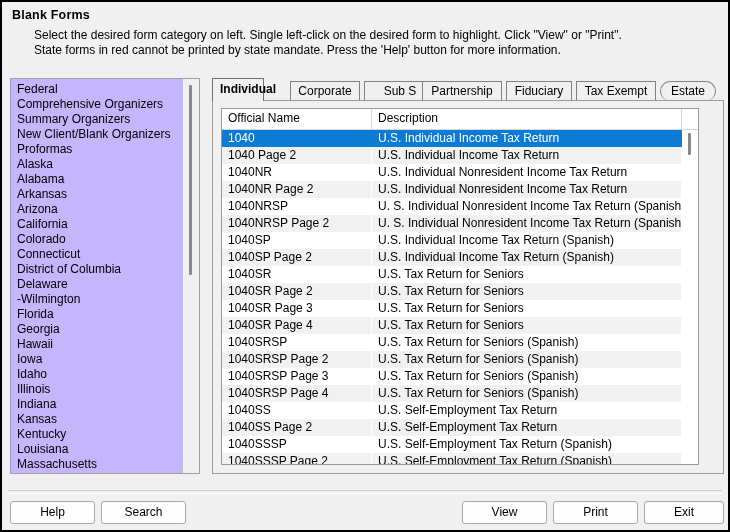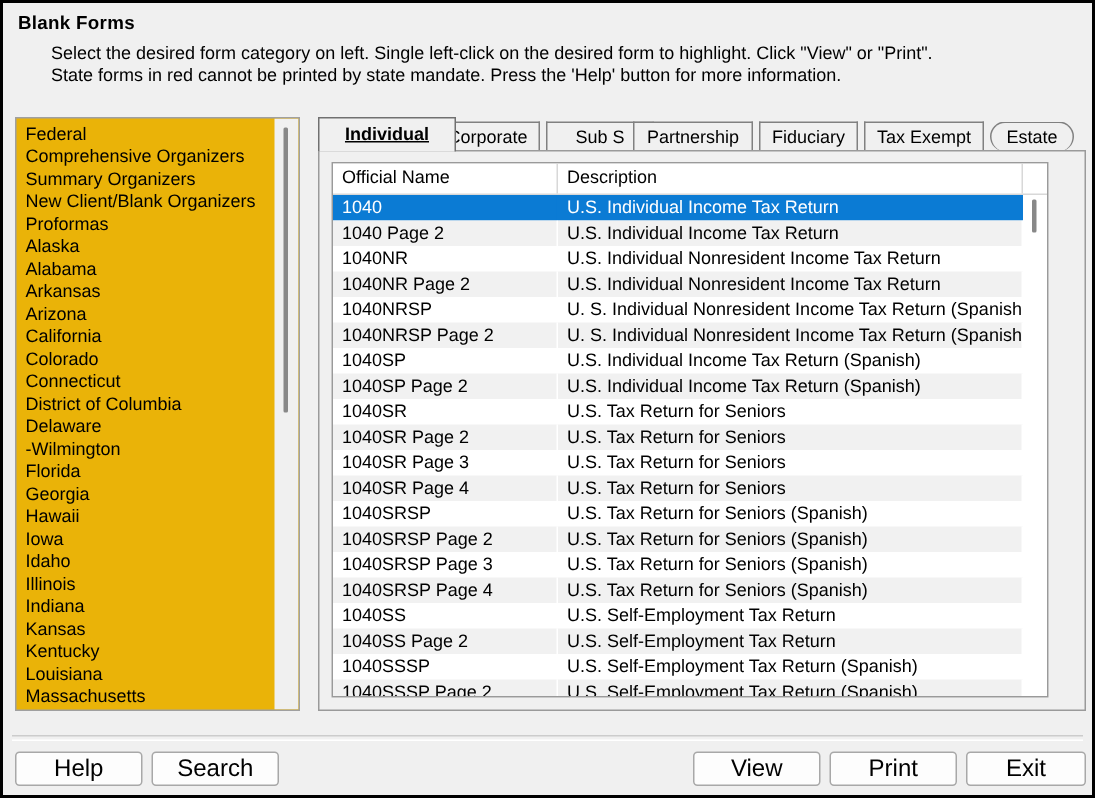--- a/index.html
+++ b/index.html
@@ -46,21 +46,21 @@
   #instr-2 { top: 41px; }
 
   
   #category-listbox {
     position: absolute;
     left: 8px;
     top: 76px;
     width: 190px;
     height: 396px;
     box-sizing: border-box;
-    background: #eab308;
+    background: #c4b5fd;
     border: 1px solid #a0a0a0;
     overflow: hidden;
   }
   #category-list-inner {
     position: absolute;
     left: 0; top: 0;
     right: 16px;
     padding: 3px 0 0 0;
   }
   .category-item {
@@ -227,21 +227,21 @@
     border-bottom: 1px solid #ffffff;
   }
   .dlg-button {
     position: absolute;
     top: 499px;
     height: 23px;
     box-sizing: border-box;
     background: #fdfdfd;
     border: 1px solid #a8a8a8;
     border-radius: 3px;
-    font-size: 16px;
+    font-size: 12px;
     font-family: "Liberation Sans", sans-serif;
     text-align: center;
     line-height: 21px;
     color: #000;
     cursor: default;
   }
   #btn-help   { left: 8px;   width: 85px; }
   #btn-search { left: 99px;  width: 85px; }
   #btn-view   { left: 460px; width: 85px; }
   #btn-print  { left: 551px; width: 85px; }
@@ -285,21 +285,21 @@
         <div class="category-item">Louisiana</div>
         <div class="category-item">Massachusetts</div>
         <div class="category-item">Maryland</div>
       </div>
     <div id="category-scroll-track">
       <div id="category-scroll-thumb"></div>
     </div>
   </div>
 
   <div id="tab-strip">
-      <div class="tab active" style="left: 0px; width: 92px; text-decoration: underline;">Individual</div>
+      <div class="tab active" style="left: 0px; width: 52px;">Individual</div>
       <div class="tab" style="left: 78px; width: 70px;">Corporate</div>
       <div class="tab" style="left: 152px; width: 72px;">Sub S</div>
       <div class="tab" style="left: 210px; width: 80px;">Partnership</div>
       <div class="tab" style="left: 294px; width: 66px;">Fiduciary</div>
       <div class="tab" style="left: 364px; width: 80px;">Tax Exempt</div>
       <div class="tab" style="left: 448px; width: 56px; border-radius: 10px;">Estate</div>
     </div>
 
   <div id="tab-panel">
     <div id="forms-grid">

